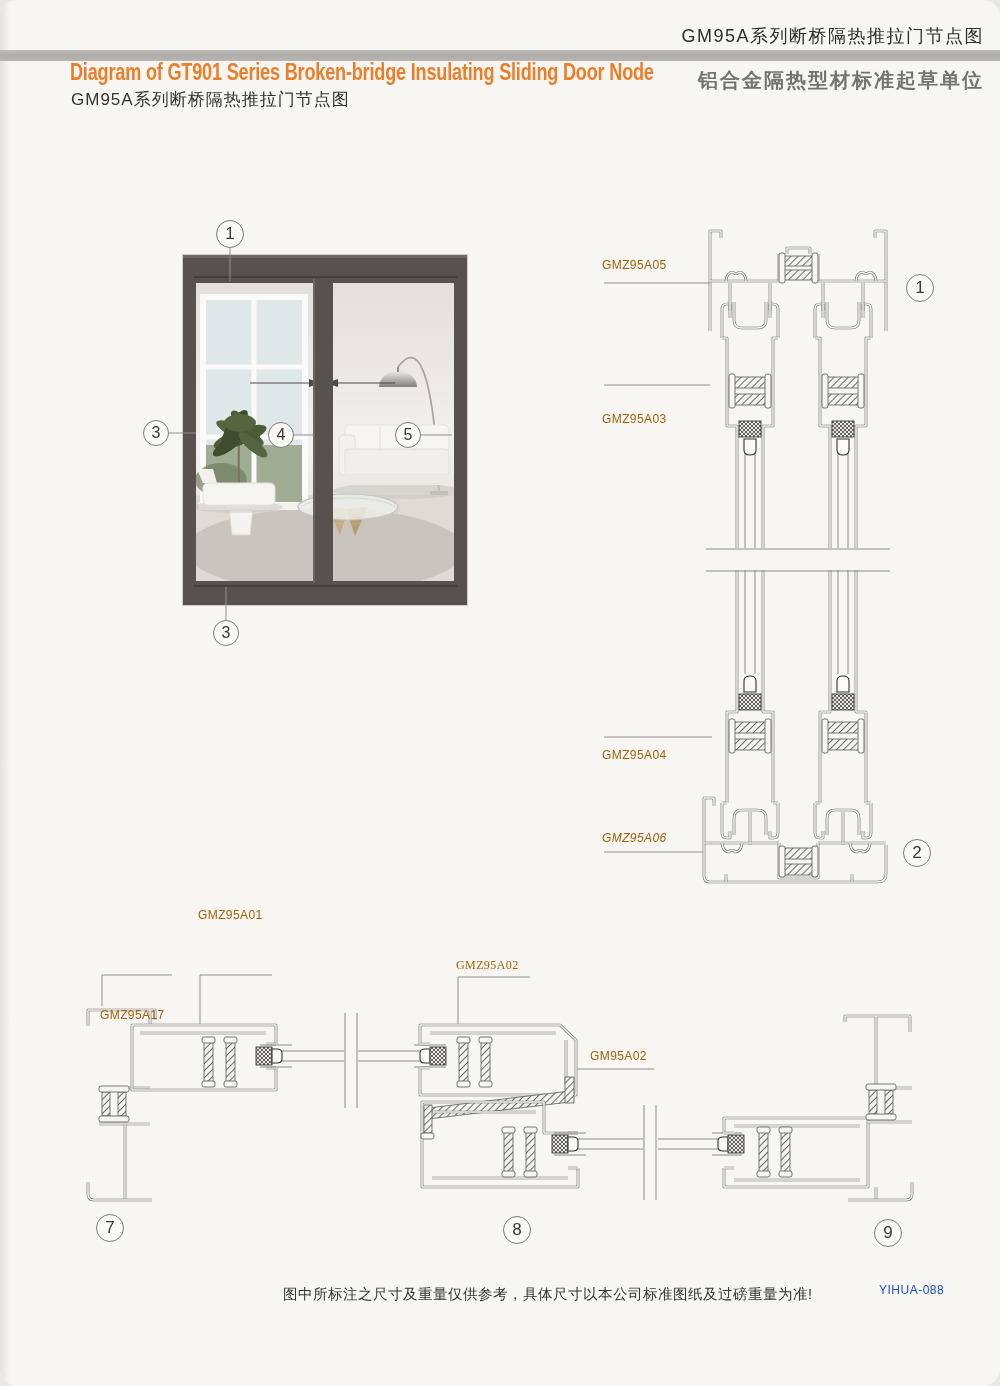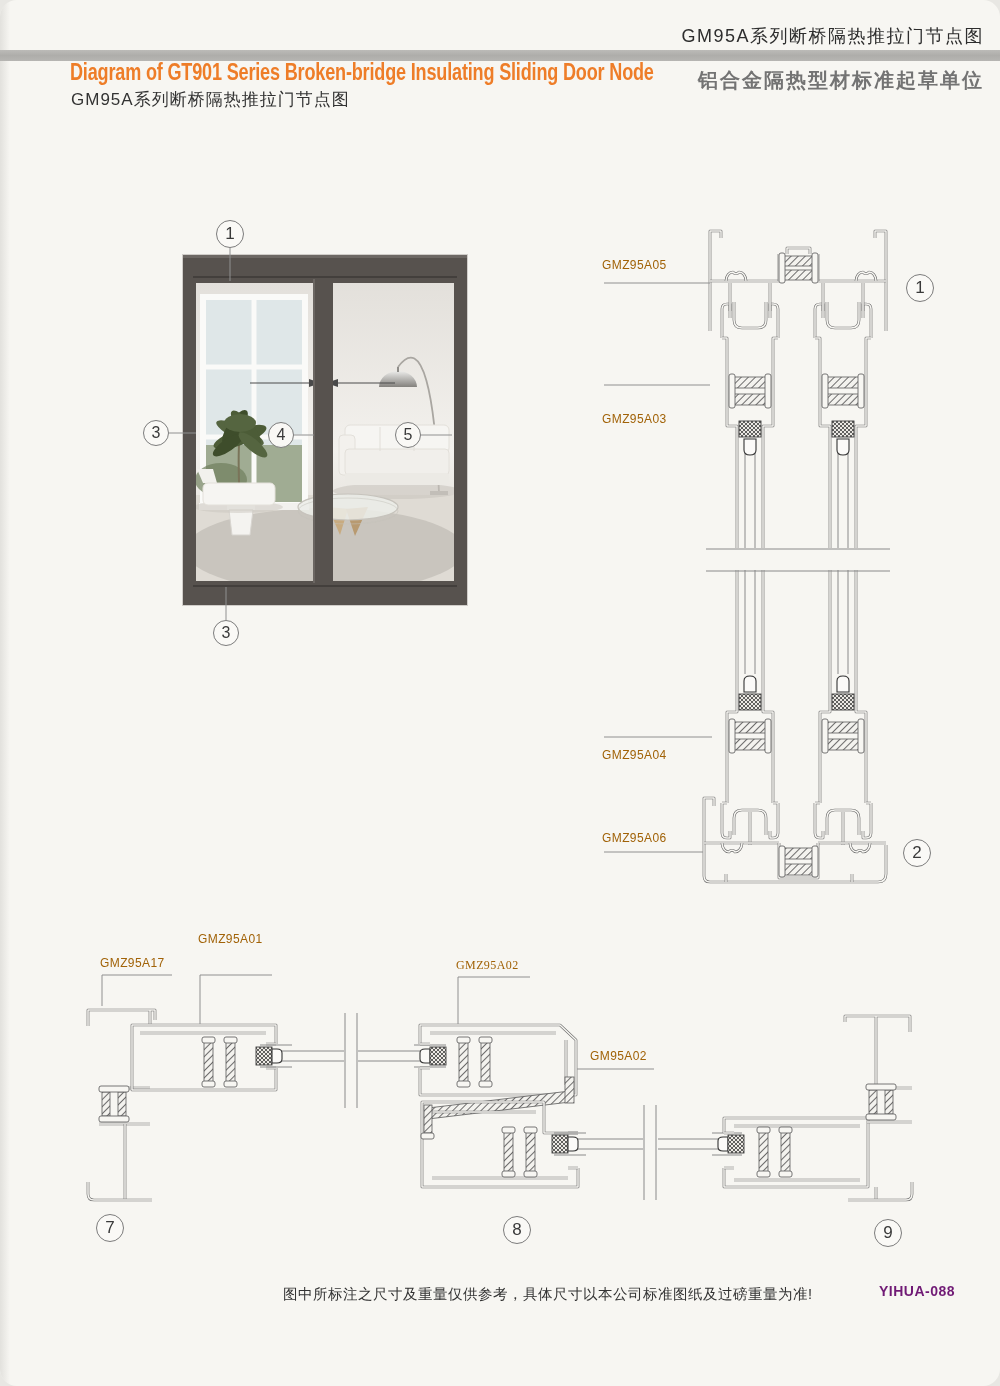--- a/index.html
+++ b/index.html
@@ -39,21 +39,21 @@
   .dbl{stroke:#6b6b6b; stroke-width:2.7; fill:none; stroke-linejoin:round; stroke-linecap:butt;}
   .dblin{stroke:#f7f6f2; stroke-width:1.5; fill:none; stroke-linejoin:round; stroke-linecap:butt;}
   .s1{stroke:#8a8a8a; stroke-width:1; fill:none;}
   .leader{stroke:#909090; stroke-width:1; fill:none;}
   .hatch{fill:url(#ph); stroke:#5a5a5a; stroke-width:.8;}
   .xh{fill:url(#pxh); stroke:#3f3f3f; stroke-width:.9;}
   .cap{fill:#f7f6f2; stroke:#666; stroke-width:.9;}
   .dsh{fill:#fbfaf8; stroke:#333; stroke-width:1.1;}
   
   .disclaimer{left:283px; top:1285px; font-size:14.5px; color:#333; letter-spacing:.5px; z-index:4;text-align:right;}
-  .page-code{left:879px; top:1283px; font-size:14px; color:#701a75; letter-spacing:.5px; font-weight:700; z-index:4;}
+  .page-code{left:879px; top:1283px; font-size:12px; color:#1d4ed8; letter-spacing:.5px; font-weight:400; z-index:4;}
 </style>
 </head>
 <body>
 
 <div id="page">
 
   <div class="abs doc-title-cn">GM95A系列断桥隔热推拉门节点图</div>
   <div class="abs gray-bar"></div>
   <div class="abs org-line-cn">铝合金隔热型材标准起草单位</div>
   <div class="abs title-en">Diagram of GT901 Series Broken-bridge Insulating Sliding Door Node</div>
@@ -329,23 +329,23 @@
       <path d="M169,433 H196"></path>
       <path d="M294,435 H314"></path>
       <path d="M421,435 H452"></path>
       <path d="M226,620 V587"></path>
     </g>
   </svg>
 
   <div class="lblpart" style="left:602px; top:258px;">GMZ95A05</div>
   <div class="lblpart" style="left:602px; top:364px;margin-top:48px;">GMZ95A03</div>
   <div class="lblpart" style="left:602px; top:748px;">GMZ95A04</div>
-  <div class="lblpart" style="left:602px; top:831px;">GMZ95A06</div>
-  <div class="lblpart" style="left:100px; top:956px;">GMZ95A17</div>
-  <div class="lblpart" style="left:198px; top:932px;">GMZ95A01</div>
+  <div class="lblpart" style="left:602px; top:831px;font-style:italic;">GMZ95A06</div>
+  <div class="lblpart" style="left:100px; top:1008px;">GMZ95A17</div>
+  <div class="lblpart" style="left:198px; top:908px;">GMZ95A01</div>
   <div class="lblpart" style="left:456px; top:958px;font-family:Liberation Serif, serif;">GMZ95A02</div>
   <div class="lblpart" style="left:590px; top:1049px;">GM95A02</div>
 
   <div class="callout" style="left:216px; top:220px; width:28px; height:28px; font-size:17px;">1</div>
   <div class="callout" style="left:143px; top:420px; width:26px; height:26px; font-size:16px;">3</div>
   <div class="callout" style="left:268px; top:422px; width:26px; height:26px; font-size:16px;">4</div>
   <div class="callout" style="left:395px; top:422px; width:26px; height:26px; font-size:16px;">5</div>
   <div class="callout" style="left:213px; top:620px; width:26px; height:26px; font-size:16px;">3</div>
   <div class="callout" style="left:906px; top:274px; width:28px; height:28px; font-size:17px;">1</div>
   <div class="callout" style="left:903px; top:839px; width:28px; height:28px; font-size:17px;">2</div>

